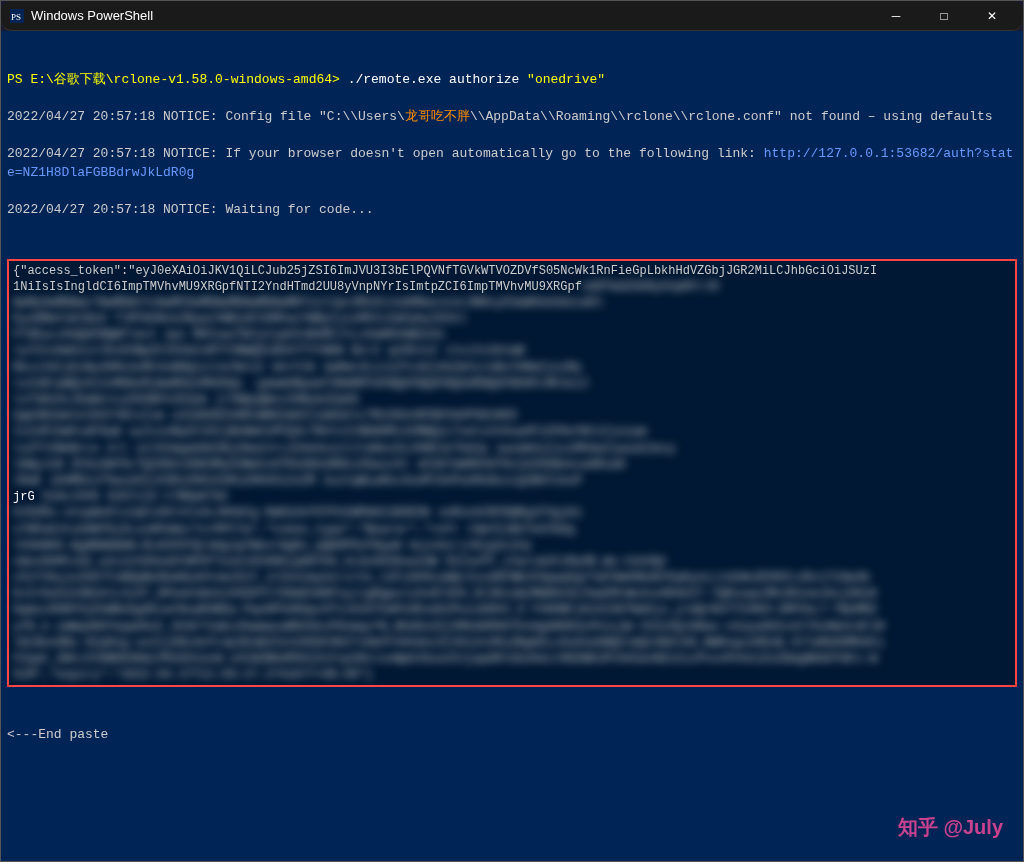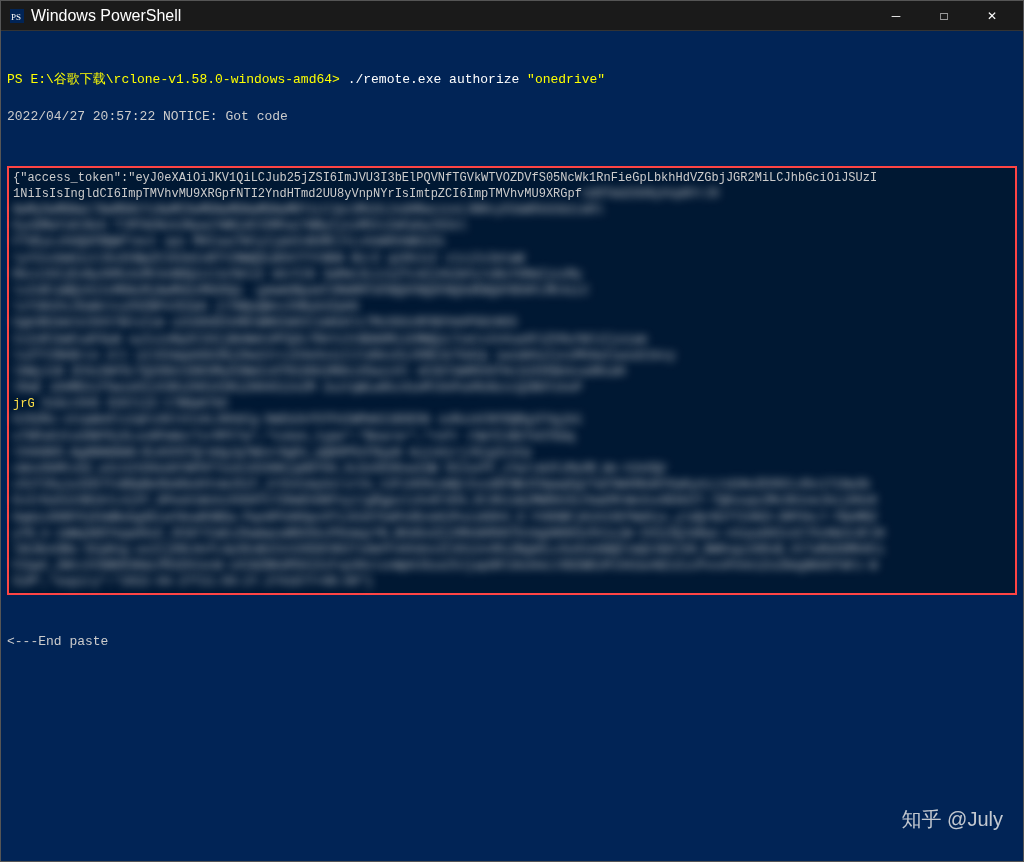--- a/index.html
+++ b/index.html
@@ -20,40 +20,41 @@
     }
 
     .title-bar {
       background: #1a1a1a;
       height: 30px;
       display: flex;
       align-items: center;
       padding: 0 8px;
       flex-shrink: 0;
       border-bottom: 1px solid #333;
+      border-radius: 11px;
     }
 
     .title-bar-icon {
       width: 16px;
       height: 16px;
       margin-right: 6px;
       display: flex;
       align-items: center;
       justify-content: center;
     }
 
     .title-bar-icon svg {
       width: 14px;
       height: 14px;
     }
 
     .title-bar-text {
       color: #ffffff;
       font-family: 'Segoe UI', Arial, sans-serif;
-      font-size: 16px;
+      font-size: 13px;
       flex: 1;
     }
 
     .title-bar-controls {
       display: flex;
       gap: 2px;
     }
 
     .title-bar-btn {
       width: 46px;
@@ -89,26 +90,26 @@
       line-height: 1.45;
     }
 
     .prompt { color: #ffff00; }
     .cmd-text { color: #ffffff; }
     .cmd-highlight { color: #ffff00; }
     .notice { color: #cccccc; }
     .link-text { color: #6699ff; }
     .watermark {
       position: absolute;
-      bottom: 28px;
+      bottom: 20px;
       right: 20px;
-      color: #e5e5e5;
+      color: #ec4899;
       font-family: 'Segoe UI', Arial, sans-serif;
       font-size: 20px;
-      font-weight: normal;
+      font-weight: bold;
       opacity: 0.85;
     }
 
     .token-box {
       border: 2px solid #ff4444;
       display: block;
       margin: 2px 0;
       padding: 2px 4px;
       background: #001833;
       word-break: break-all;
@@ -138,38 +139,40 @@
     <div class="title-bar-controls">
       <button class="title-bar-btn">─</button>
       <button class="title-bar-btn">□</button>
       <button class="title-bar-btn close">✕</button>
     </div>
   </div>
 
   <div class="terminal">
     <div class="terminal-content">
       <span class="line"><span class="prompt">PS E:\谷歌下载\rclone-v1.58.0-windows-amd64&gt;</span><span class="cmd-text"> ./remote.exe authorize </span><span class="cmd-highlight">"onedrive"</span></span>
-<span class="line"><span class="notice">2022/04/27 20:57:22 NOTICE: Got code</span></span>
+<span class="line"><span class="notice">2022/04/27 20:57:18 NOTICE: Config file "C:\\Users\<span style="color:#ff8c00">龙哥吃不胖</span>\\AppData\\Roaming\\rclone\\rclone.conf" not found – using defaults</span></span>
+<span class="line"><span class="notice">2022/04/27 20:57:18 NOTICE: If your browser doesn't open automatically go to the following link: </span><span class="link-text">http://127.0.0.1:53682/auth?state=NZ1H8DlaFGBBdrwJkLdR0g</span></span>
+<span class="line"><span class="notice">2022/04/27 20:57:18 NOTICE: Waiting for code...</span></span>
     </div>
 
     <div class="token-box">
       <span>{"access_token":"eyJ0eXAiOiJKV1QiLCJub25jZSI6ImJVU3I3bElPQVNfTGVkWTVOZDVfS05NcWk1RnFieGpLbkhHdVZGbjJGR2MiLCJhbGciOiJSUzI<br>1NiIsIsIngldCI6ImpTMVhvMU9XRGpfNTI2YndHTmd2UU8yVnpNYrIsImtpZCI6ImpTMVhvMU9XRGpf<span class="blurred">ndHTmd2UU8yVnpNYrJ9</span></span><br>
       <span><span class="blurred">AwMyOwMDAwLTAwMDAtYzAwMC0wMDAwMDAwMDAwMDYiLCJpc3MiOiJodHRwczovL3N0cy53aW5kb3dzLm5l</span></span><br>
       <span><span class="blurred">EyoGMwYzAlNzU</span><span style="color:#aaa">                                         </span><span class="blurred">TlMTA2Nzk2NywiYWNjdCI6MCwi</span><span class="blurred">YWNyIjoiMSIsImFpbyI6Ikl</span></span><br>
       <span><span class="blurred">FTUEyLzhUQUFBQWflect</span><span style="color:#777">                  </span><span class="blurred">ops</span><span style="color:#777">                 </span><span class="blurred">M9IiwiYWlyIjpbInB3RCJlL</span><span class="blurred">xheW5hbWUiOi</span></span><br>
       <span><span class="blurred">lyY2xvbmUiLCJhcEhBpZCI6ImIxNTY2NWQ5LWVkYTYtNDA</span><span style="color:#777">        </span><span class="blurred">B1/Z</span><span style="color:#777">    </span><span class="blurred">q10SJsI</span><span style="color:#777">      </span><span class="blurred">slciIsImlwW</span></span><br>
       <span><span class="blurred">RkciI6IjExNy45Mi4zMC4xNDQiLCJuYWl1I</span><span style="color:#777">        </span><span class="blurred">b5/CI6</span><span style="color:#777">         </span><span class="blurred">3aMdc3L1JiZTc4ZjVkZmYy</span><span class="blurred">lnBsYXRmIjoiMy</span></span><br>
       <span><span class="blurred">lsInBlaWQiOiIxMDAzMjAwMUUzMOU5Qi</span><span style="color:#777">         </span><span class="blurred">-gdwmUNpakF3RmRRTUFBQUFBQUFBQXdR</span><span class="blurred">BQUFBS0FLMC4iLC</span></span><br>
       <span><span class="blurred">lzY3A1OiJGaWxlcy5SZWFkIEZpb</span><span style="color:#777">                </span><span class="blurred">jlYWQuQWxsIHByb2ZpbG</span></span><br>
       <span><span class="blurred">Ugb3B1bmlkIGVtYWlsIim</span><span style="color:#777">               </span><span class="blurred">u1VdOUDIkRNlWNGIm03l1m0d4</span><span class="blurred">lLTMzSGVzRFBOYmVPSGtNSS</span></span><br>
       <span><span class="blurred">IsInRlbmFudF9yW</span><span style="color:#777">            </span><span class="blurred">oyIsinRpZCI6IjBkNmViMTQ3LTRkYzItNDA0Mi1hMWQzLTcm</span><span class="blurred">lsInVuaXF1ZV9uYWl1Ijoiam</span></span><br>
       <span><span class="blurred">lsZTY2NkBrcn</span><span style="color:#777">    </span><span class="blurred">ell</span><span style="color:#777">    </span><span class="blurred">u1l6ImppbGU2NjZAa3Jrci54eXoiLCJldGkiOiJ5RE1k7Ud2</span><span class="blurred">p</span><span style="color:#777">     </span><span class="blurred">iwidmVyIjoiMS4wIiwid21kcy</span></span><br>
       <span><span class="blurred">l6WyJiN</span><span style="color:#777">   </span><span class="blurred">ZC0zZWY5LTQ2ODktODE0My03NmIxOTR1ODU1MDkiXSwicOl</span><span style="color:#777">      </span><span class="blurred">vE3bTdmMXVGTHc1U3VEWnkxa0RsdH</span></span><br>
       <span><span class="blurred">lRaE</span><span style="color:#777">  </span><span class="blurred">s84MEkifSwieGIzX3RiZHO1X3RiZH04S12vZM</span><span style="color:#777">        </span><span class="blurred">2uztqWLw8kz4ieMlOnPukMzNzcLQ2BGYihoP</span></span><br>
-      <span><span style="color:#fde047">jrG</span><span style="color:#777">                           </span><span class="blurred">S1GLtOVG</span><span style="color:#777">                          </span><span class="blurred">X2G7iIZ-t7NHpK7bC</span></span><br>
+      <span><span style="color:#ffffff">jrG</span><span style="color:#777">                           </span><span class="blurred">S1GLtOVG</span><span style="color:#777">                          </span><span class="blurred">X2G7iIZ-t7NHpK7bC</span></span><br>
       <span><span class="blurred">OJ5ZRo-xtnpWo0ls2qFo3GltCo4cJHhbCg-9mEb2kfO7FbIWPm621B3EOb</span><span style="color:#777">           </span><span class="blurred">xoRozkCNYDQRg1FVgjb1</span></span><br>
       <span><span class="blurred">v7HPa9JtsU9Nf8jXLxo8PeWorTzrMfF7w","token_type":"Bearer","refr</span><span style="color:#777">           </span><span class="blurred">rGm7ZJAhTkO7Ddq</span></span><br>
       <span><span class="blurred">lVkKAK0.AgABAAAAA—DLA3VO7QrddgJg7WevrAgDs_wQA9P9zFNypA</span><span style="color:#777">                  </span><span class="blurred">bujsbirjJ6jg3z1Cp</span></span><br>
       <span><span class="blurred">cWvv0bMts5Z_e2Lh2tDXedXYAP0f7unk19IH6KjqHDTH4_hLGzG5VKxwIdW</span><span style="color:#777">        </span><span class="blurred">5SJxefF_iYwrLWJCiMyOR_Wo-h2eSQr</span></span><br>
       <span><span class="blurred">c51TIKyjuIEK7YxBDpBe9bdGkdVtnmJ51f_JrOsVzmyUzrzrVs_tZFiHX9ojWQrZszdDFNBJCHpwq5gtTwF5W49Kd6YGaKynLLtd2AnZE95CL45c1719w3b</span></span><br>
       <span><span class="blurred">EvIrKaVut6B1blL4jST_GPeaViWshzXSG9TC7ZKmEhGNfnyilgRgpuliXv8rUO4_Kt3K1iWjMW8OnSLFmaEMrWe3svOEGUIT-7QKvuqv2McXK1neJbij5HzK</span></span><br>
       <span><span class="blurred">GqmicD9DF9jEkWNobgXEcwYAswR4BGa-PqoHPVd6GpcOT1JU107kmPoOEokK2PuxiKDhV_5-YVDOBFjK1X15EfWdXjx_yldQrB37TZ4RZrJRPVkL7-fWoMRZ</span></span><br>
       <span><span class="blurred">yYD_k-imWq4A5Ykpp6XuC_SCbF72aEcZbwmqcwN6USkcP0nmqzYN_BXdGxZZjSMkbKR0GTHJdgbNOEGz5VjujW-IX3jSQJd8wo-n3zp</span><span class="blurred">aG6Io1C7XzKWJL6FJH</span></span><br>
       <span><span class="blurred">lHLNnnOBx-5CpDng-ux2Ij99LHofL4p3GsBnCktUVEDC9DITsOmfF44VdnvIC4S12vVRiZBgbELcOu91ebWQhlmQtXmOl60_BWDvgs28DsB_VtTaMdXDMhOCi</span></span><br>
       <span><span class="blurred">FZqaC_ZWtzICKBKR3KmLPR3ZhCecW-sXIAZBKdPEKIZcFvp3HslsnWpHJGzaI5JjapGRlUkd4eLt9DZWDiMlO42wvNZLEicPvvoPnhk1ZxZAdgNbGOTmFz-W</span></span><br>

